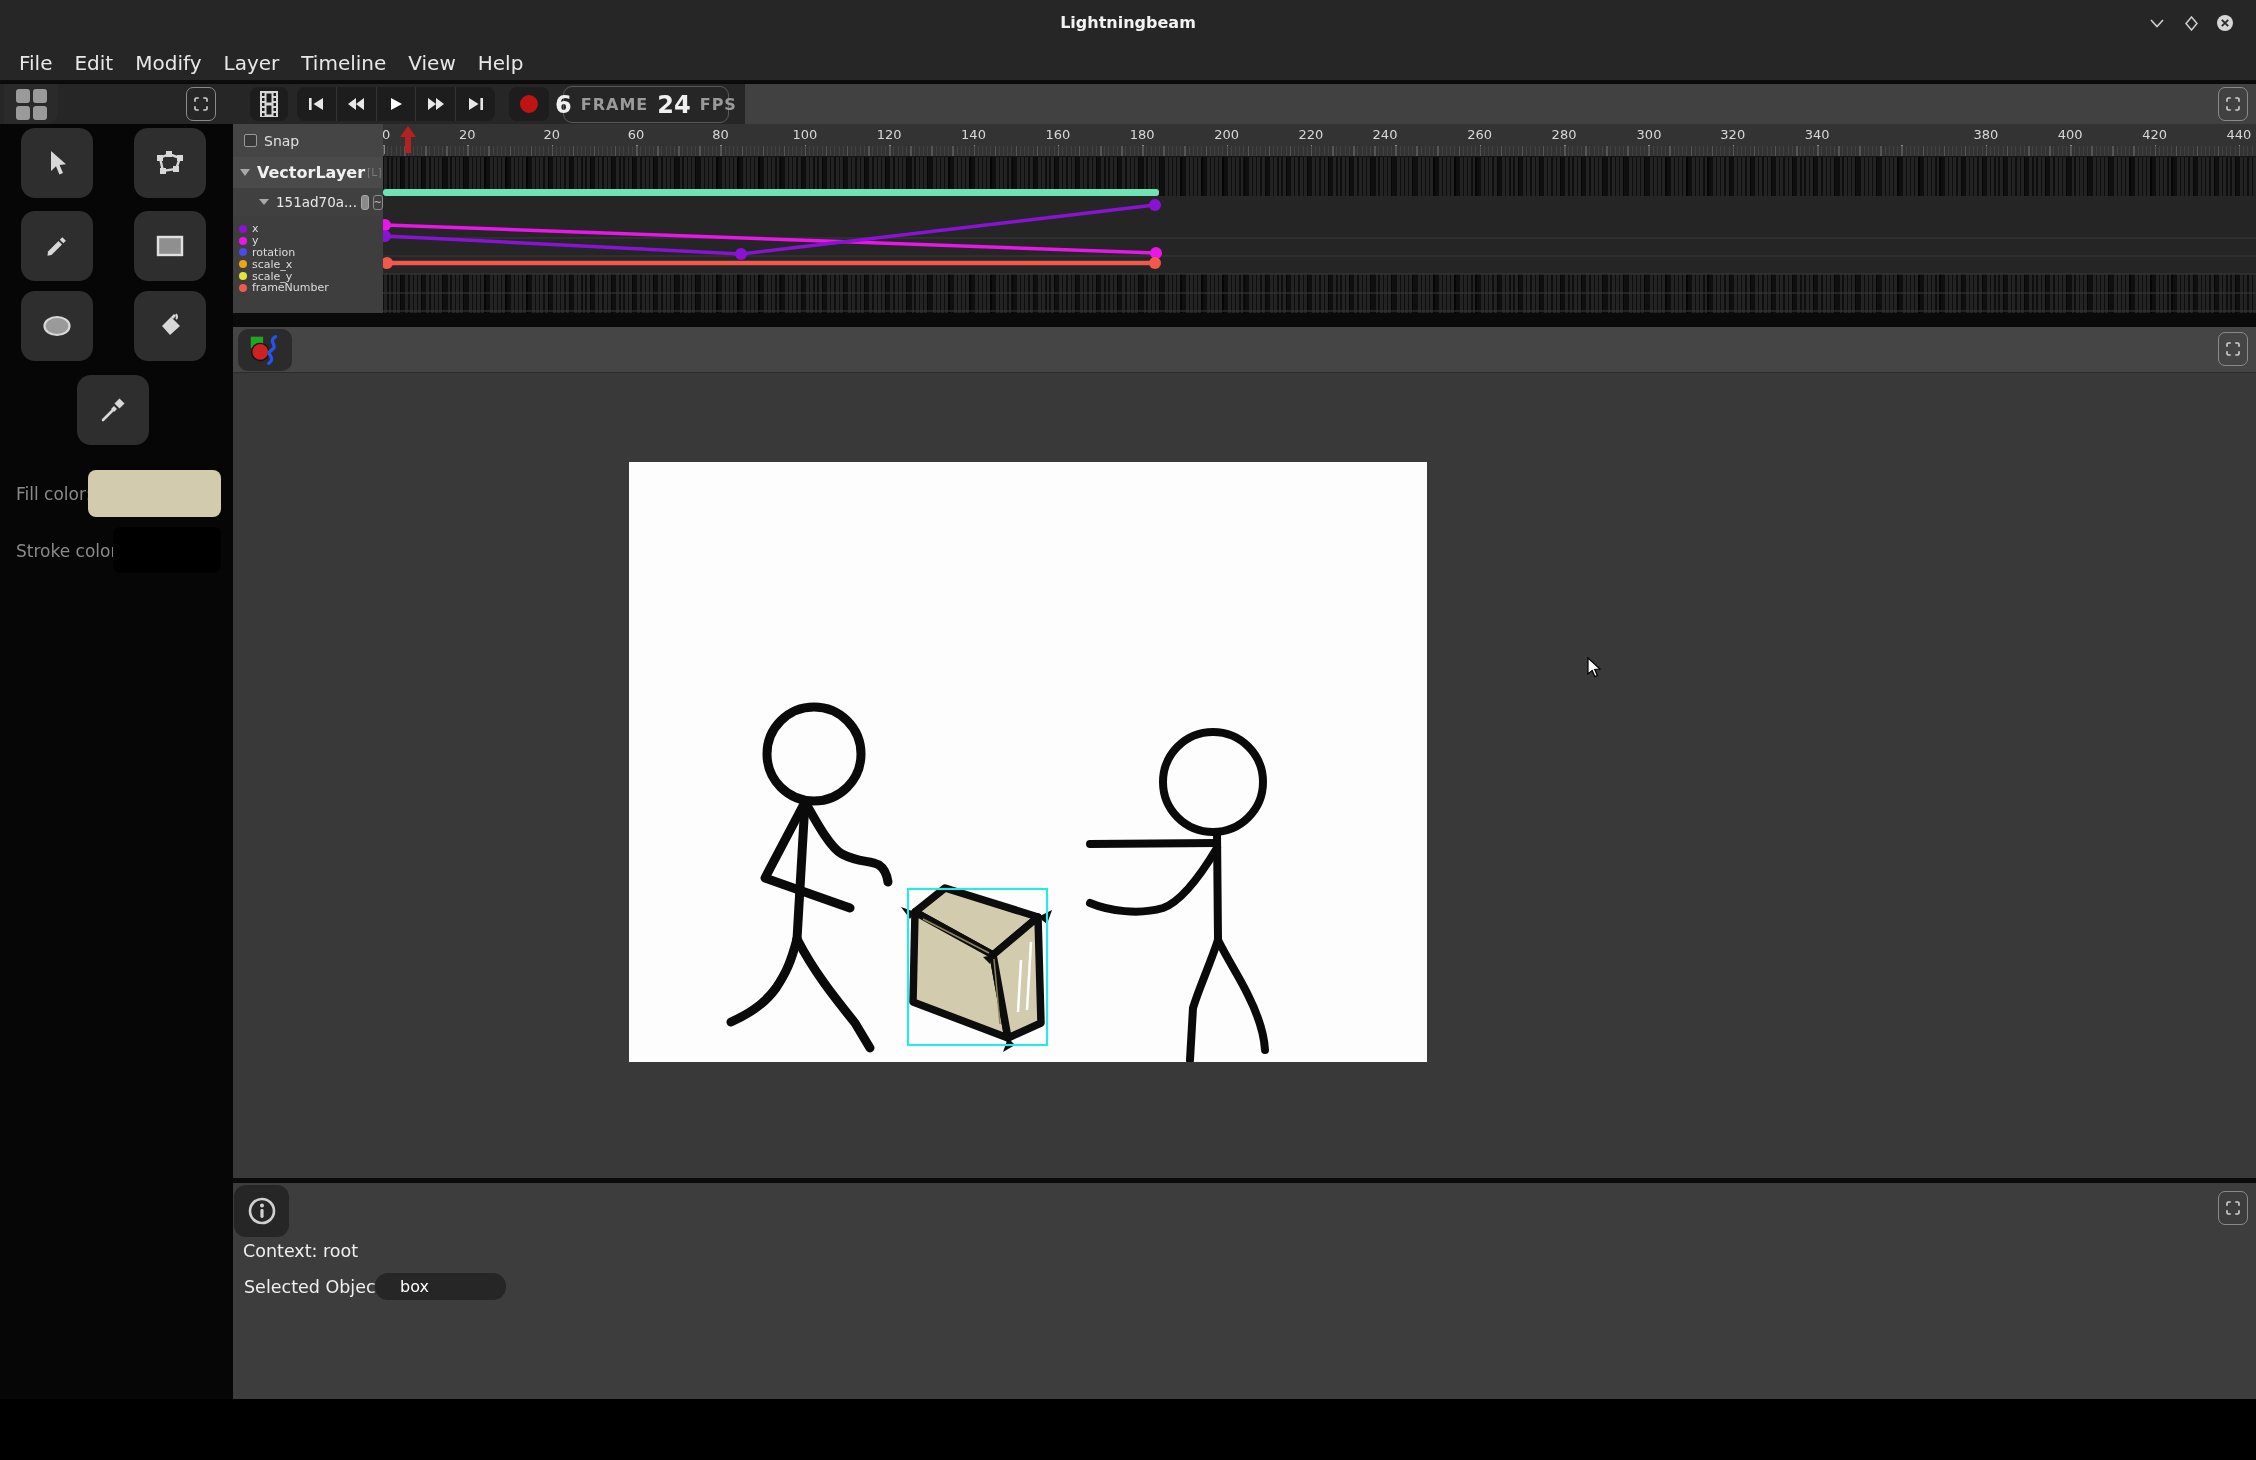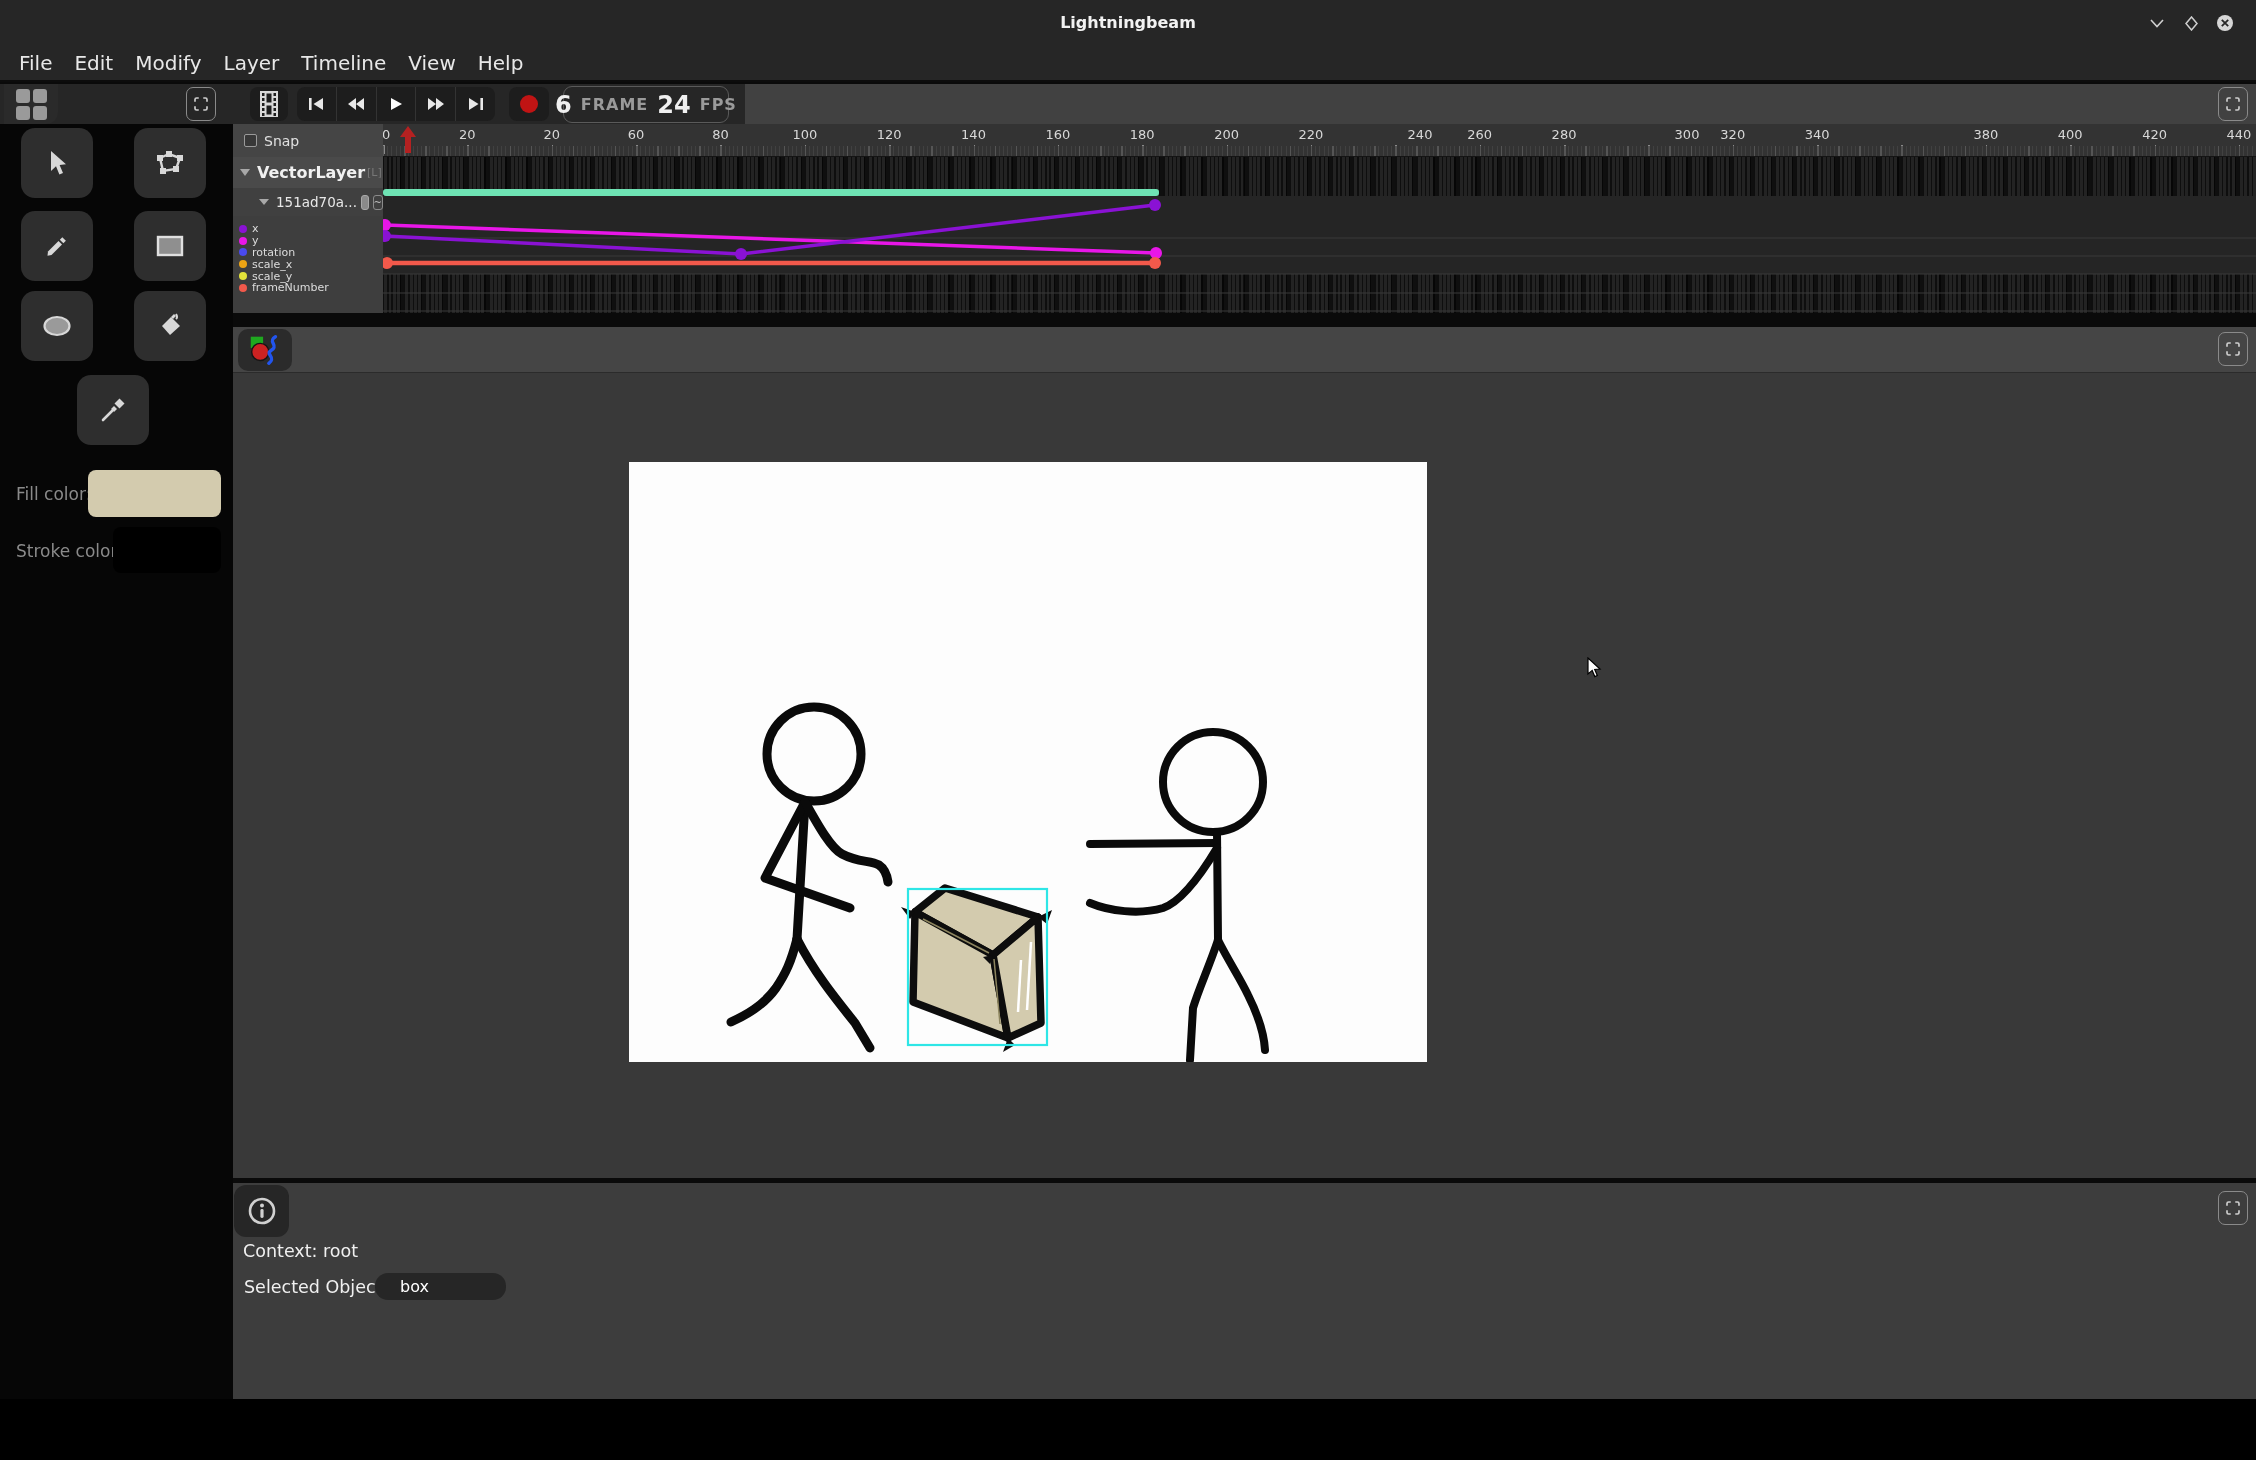--- a/index.html
+++ b/index.html
@@ -300,27 +300,27 @@
         <div class="rlabel" style="left: 590.52px;">140</div>
         <div style="position: absolute; left: 590.52px; top: 21px; width: 1.5px; height: 9px; background: rgb(138, 138, 138);"></div>
         <div class="rlabel" style="left: 674.88px;">160</div>
         <div style="position: absolute; left: 674.88px; top: 21px; width: 1.5px; height: 9px; background: rgb(138, 138, 138);"></div>
         <div class="rlabel" style="left: 759.24px;">180</div>
         <div style="position: absolute; left: 759.24px; top: 21px; width: 1.5px; height: 9px; background: rgb(138, 138, 138);"></div>
         <div class="rlabel" style="left: 843.6px;">200</div>
         <div style="position: absolute; left: 843.6px; top: 21px; width: 1.5px; height: 9px; background: rgb(138, 138, 138);"></div>
         <div class="rlabel" style="left: 927.96px;">220</div>
         <div style="position: absolute; left: 927.96px; top: 21px; width: 1.5px; height: 9px; background: rgb(138, 138, 138);"></div>
-        <div class="rlabel" style="left: 1037px;">240</div>
+        <div class="rlabel" style="left: 1002px;">240</div>
         <div style="position: absolute; left: 1012.32px; top: 21px; width: 1.5px; height: 9px; background: rgb(138, 138, 138);"></div>
         <div class="rlabel" style="left: 1096.68px;">260</div>
         <div style="position: absolute; left: 1096.68px; top: 21px; width: 1.5px; height: 9px; background: rgb(138, 138, 138);"></div>
         <div class="rlabel" style="left: 1181.04px;">280</div>
         <div style="position: absolute; left: 1181.04px; top: 21px; width: 1.5px; height: 9px; background: rgb(138, 138, 138);"></div>
-        <div class="rlabel" style="left: 1304px;">300</div>
+        <div class="rlabel" style="left: 1266px;">300</div>
         <div style="position: absolute; left: 1265.4px; top: 21px; width: 1.5px; height: 9px; background: rgb(138, 138, 138);"></div>
         <div class="rlabel" style="left: 1349.76px;">320</div>
         <div style="position: absolute; left: 1349.76px; top: 21px; width: 1.5px; height: 9px; background: rgb(138, 138, 138);"></div>
         <div class="rlabel" style="left: 1434.12px;">340</div>
         <div style="position: absolute; left: 1434.12px; top: 21px; width: 1.5px; height: 9px; background: rgb(138, 138, 138);"></div>
         <div class="rlabel" style="left: 1518.48px; margin-top: 32px;">360</div>
         <div style="position: absolute; left: 1518.48px; top: 21px; width: 1.5px; height: 9px; background: rgb(138, 138, 138);"></div>
         <div class="rlabel" style="left: 1602.84px;">380</div>
         <div style="position: absolute; left: 1602.84px; top: 21px; width: 1.5px; height: 9px; background: rgb(138, 138, 138);"></div>
         <div class="rlabel" style="left: 1687.2px;">400</div>

